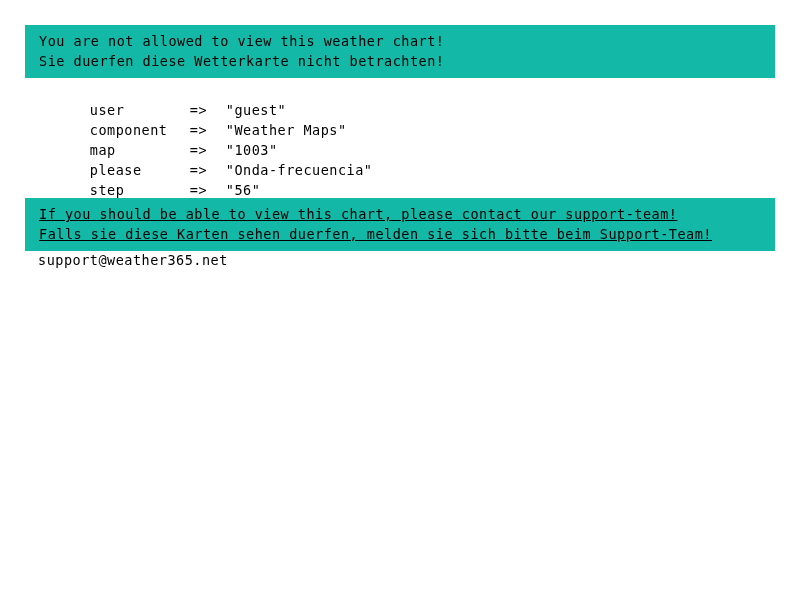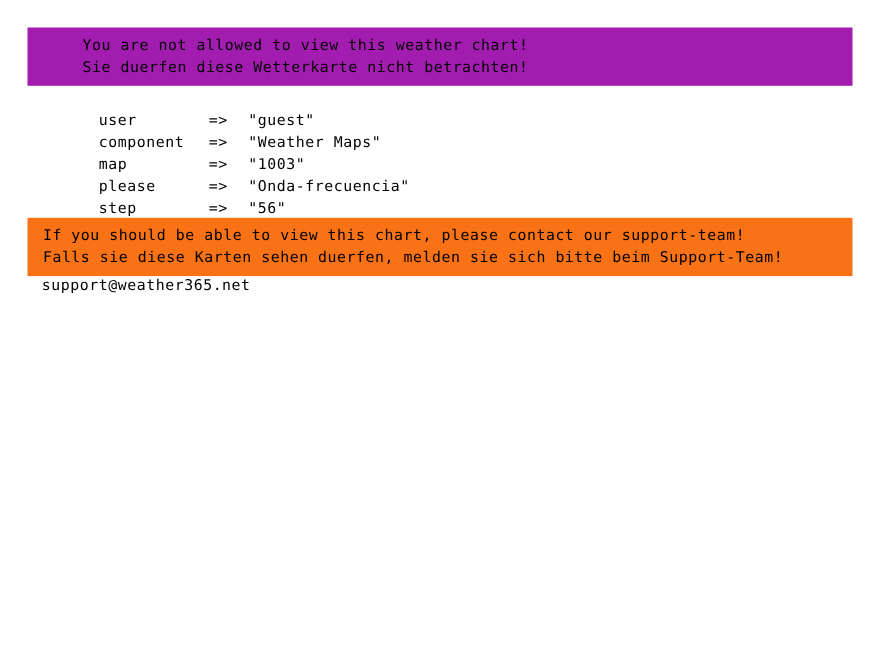--- a/index.html
+++ b/index.html
@@ -21,26 +21,26 @@
   }
   .banner {
     position: absolute;
     left: 25px;
     width: 750px;
     padding: 6px 0 7px 0;
     box-sizing: border-box;
   }
   .banner-error {
     top: 25px;
-    background: #a21caf;
-    padding-left: 36px;
+    background: #14b8a6;
   }
   .banner-info {
     top: 198px;
-    background: #f97316;
+    background: #14b8a6;
+    text-decoration: underline;
   }
   .banner-line {
     font-family: "DejaVu Sans Mono", monospace;
     font-size: 13.5px;
     line-height: 20px;
     white-space: pre;
     padding-left: 14px;
     letter-spacing: 0.5px;
   }
   .params {

